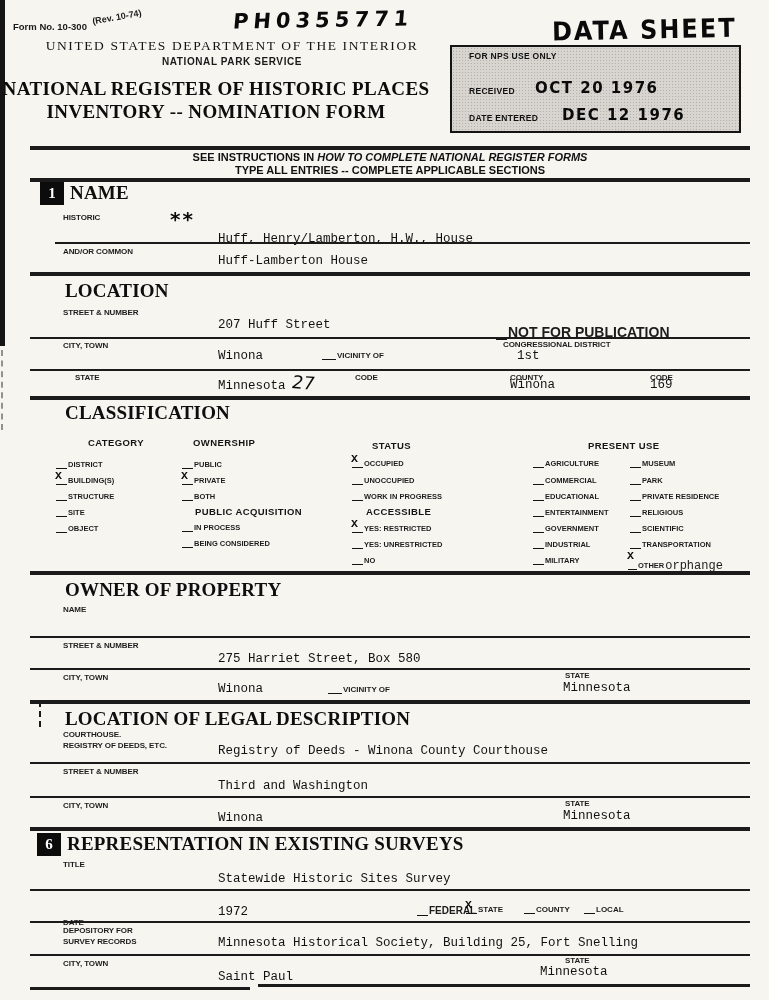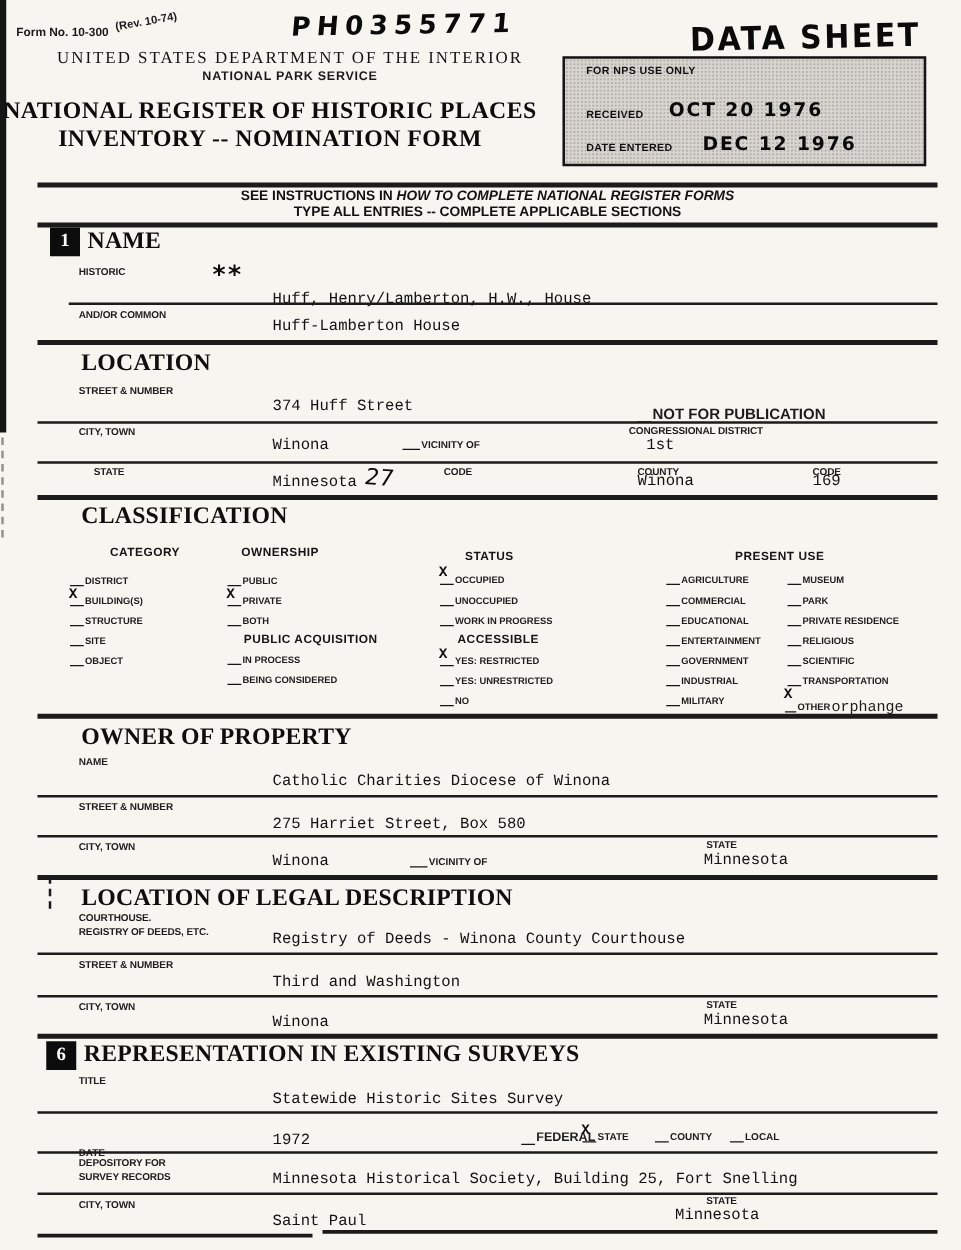--- a/index.html
+++ b/index.html
@@ -74,22 +74,22 @@
   <div class="lbl" style="left:63px;top:213px;">HISTORIC</div>
   <div class="hand" style="left:170px;top:207px;font-size:20px;font-weight:bold;letter-spacing:2px;">**</div>
   <div class="val" style="left:218px;top:232px;">Huff, Henry/Lamberton, H.W., House</div>
   <div class="rule" style="left:55px;top:242px;width:695px;height:1.8px;"></div>
   <div class="lbl" style="left:63px;top:247px;">AND/OR COMMON</div>
   <div class="val" style="left:218px;top:254px;">Huff-Lamberton House</div>
   <div class="rule" style="left:30px;top:272px;width:720px;height:4px;"></div>
 
   <div class="hd" style="left:65px;top:280px;">LOCATION</div>
   <div class="lbl" style="left:63px;top:308px;">STREET &amp; NUMBER</div>
-  <div class="val" style="left:218px;top:318px;">374 Huff Street</div>
-  <div class="cb" style="left:510px;top:324px;font-size:12px;">
+  <div class="val" style="left:218px;top:318px;">207 Huff Street</div>
+  <div class="cb" style="left:496px;top:324px;font-size:14px;">
       <span class="cbx"></span>
       <span class="blank"></span>
       <span>NOT FOR PUBLICATION</span>
     </div>
   <div class="rule" style="left:30px;top:337px;width:720px;height:1.8px;"></div>
   <div class="lbl" style="left:63px;top:341px;">CITY, TOWN</div>
   <div class="lbl" style="left:503px;top:340px;">CONGRESSIONAL DISTRICT</div>
   <div class="val" style="left:218px;top:349px;">Winona</div>
   <div class="cb" style="left:322px;top:351px;font-size:8px;">
       <span class="cbx"></span>
@@ -270,21 +270,20 @@
       <span class="cbx">X</span>
       <span class="blank" style="width:9px;"></span>
       <span>OTHER</span>
       <span class="suffix">orphange</span>
     </div>
 
   <div class="rule" style="left:30px;top:571px;width:720px;height:4px;"></div>
 
   <div class="hd" style="left:65px;top:579px;">OWNER OF PROPERTY</div>
   <div class="lbl" style="left:63px;top:605px;">NAME</div>
-  <div class="val" style="left:218px;top:618px;">Catholic Charities Diocese of Winona</div>
   <div class="rule" style="left:30px;top:636px;width:720px;height:1.8px;"></div>
   <div class="lbl" style="left:63px;top:641px;">STREET &amp; NUMBER</div>
   <div class="val" style="left:218px;top:652px;">275 Harriet Street, Box 580</div>
   <div class="rule" style="left:30px;top:668px;width:720px;height:1.8px;"></div>
   <div class="lbl" style="left:63px;top:673px;">CITY, TOWN</div>
   <div class="lbl" style="left:565px;top:671px;">STATE</div>
   <div class="val" style="left:218px;top:682px;">Winona</div>
   <div class="cb" style="left:328px;top:685px;font-size:8px;">
       <span class="cbx"></span>
       <span class="blank" style="width:14px;"></span>

